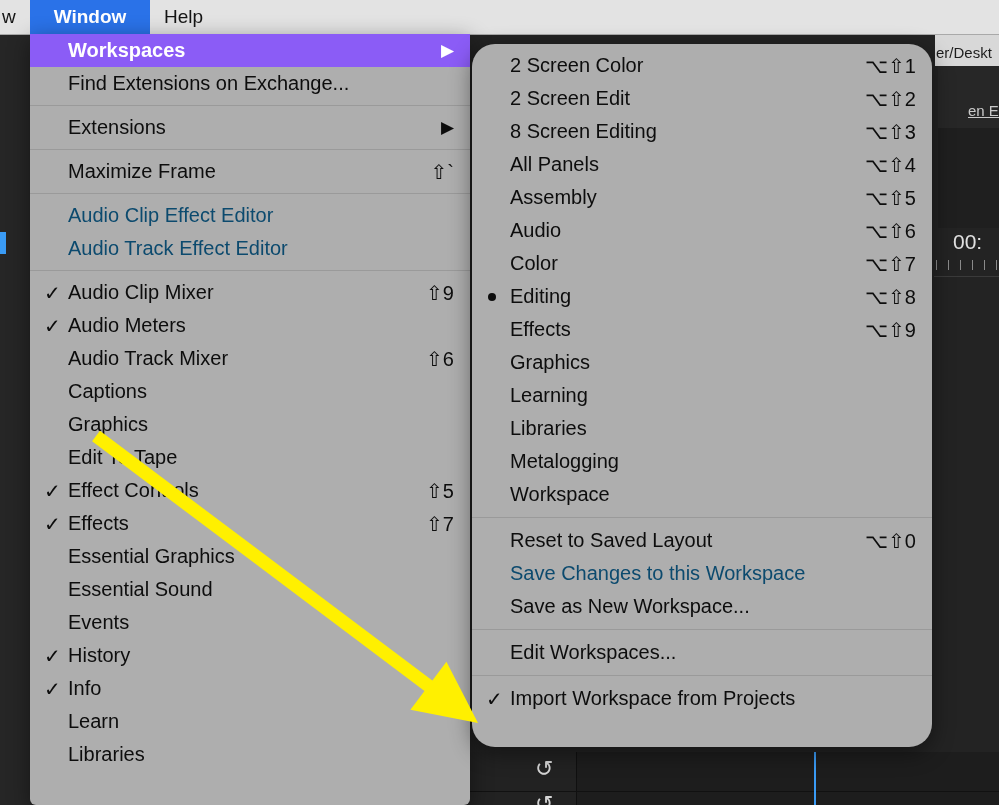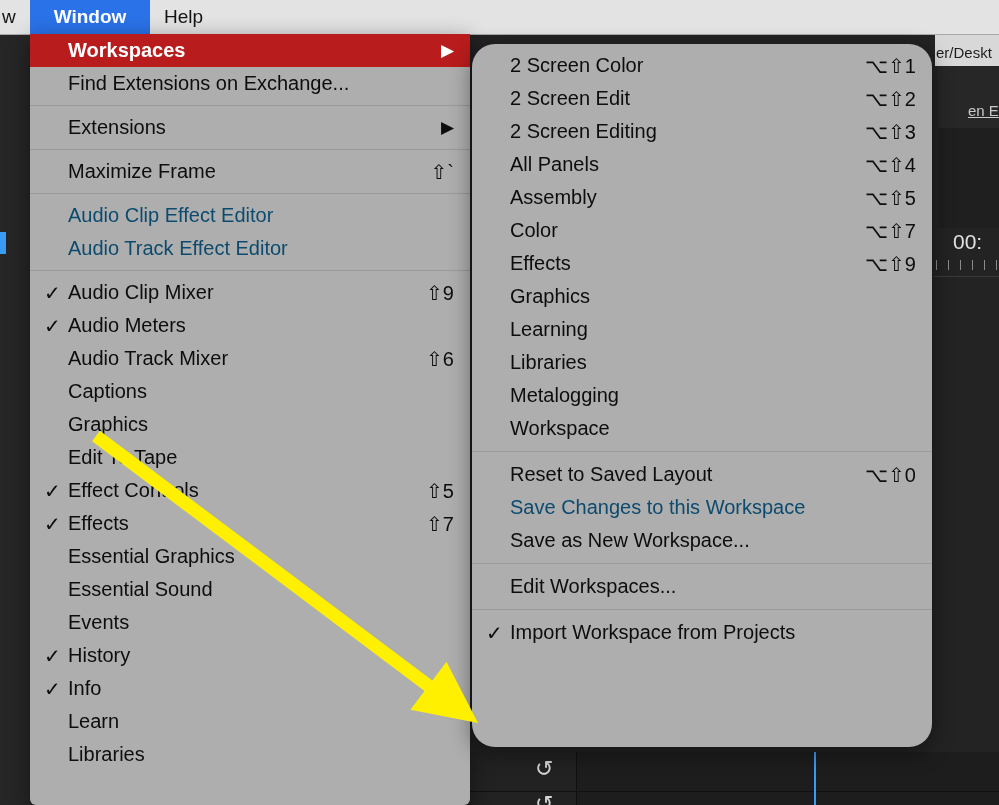--- a/index.html
+++ b/index.html
@@ -34,21 +34,21 @@
     height:33px;padding:0 16px 0 14px;font-size:20px;color:#0d0d0d;
     box-sizing:border-box;white-space:nowrap;}
   .menu-item .mark{width:24px;flex:0 0 24px;font-size:20px;line-height:1;
     display:flex;align-items:center;justify-content:flex-start;}
   .menu-item .mark .bulletdot{display:inline-block;width:8px;height:8px;border-radius:50%;
     background:#0d0d0d;margin-left:2px;}
   .menu-item .label{flex:1 1 auto;}
   .menu-item .shortcut{flex:0 0 auto;margin-left:24px;font-size:20px;color:#0d0d0d;
     letter-spacing:0px;}
   .menu-item .submenu-arrow{flex:0 0 auto;margin-left:18px;font-size:17px;line-height:1;}
-  .menu-item.highlight{background:#b91c1c;color:#ffffff;}
+  .menu-item.highlight{background:#8b5cf6;color:#ffffff;}
   .menu-item.highlight .shortcut,.menu-item.highlight .submenu-arrow{color:#ffffff;}
   .menu-item.highlight .label{font-weight:bold;}
   .menu-item.disabled{color:#0c4a6e;}
   .menu-sep{height:1px;background:#9a9a9a;margin:6px 0;}
   #window-menu .menu-sep{margin:5px 0;}
 
   
   #annotation-arrow{position:absolute;left:0;top:0;width:999px;height:805px;pointer-events:none;}
 </style>
 </head>
@@ -219,37 +219,49 @@
       <span class="label">2 Screen Color</span>
       <span class="shortcut">⌥⇧1</span>
     </div>
     <div class="menu-item">
       <span class="mark"></span>
       <span class="label">2 Screen Edit</span>
       <span class="shortcut">⌥⇧2</span>
     </div>
     <div class="menu-item">
       <span class="mark"></span>
-      <span class="label">2 Screen Editing</span>
+      <span class="label">8 Screen Editing</span>
       <span class="shortcut">⌥⇧3</span>
     </div>
     <div class="menu-item">
       <span class="mark"></span>
       <span class="label">All Panels</span>
       <span class="shortcut">⌥⇧4</span>
     </div>
     <div class="menu-item">
       <span class="mark"></span>
       <span class="label">Assembly</span>
       <span class="shortcut">⌥⇧5</span>
     </div>
     <div class="menu-item">
       <span class="mark"></span>
+      <span class="label">Audio</span>
+      <span class="shortcut">⌥⇧6</span>
+    </div>
+    <div class="menu-item">
+      <span class="mark"></span>
       <span class="label">Color</span>
       <span class="shortcut">⌥⇧7</span>
+    </div>
+    <div class="menu-item">
+      <span class="mark">
+        <span class="bulletdot"></span>
+      </span>
+      <span class="label">Editing</span>
+      <span class="shortcut">⌥⇧8</span>
     </div>
     <div class="menu-item">
       <span class="mark"></span>
       <span class="label">Effects</span>
       <span class="shortcut">⌥⇧9</span>
     </div>
     <div class="menu-item">
       <span class="mark"></span>
       <span class="label">Graphics</span>
     </div>

